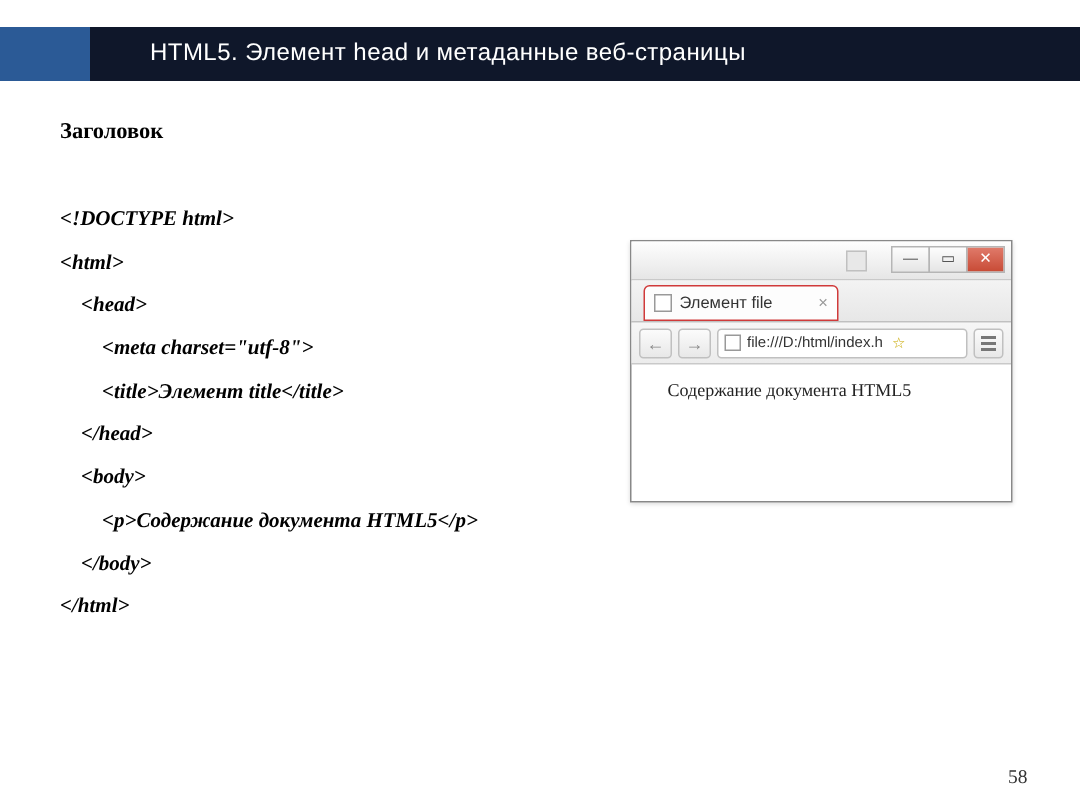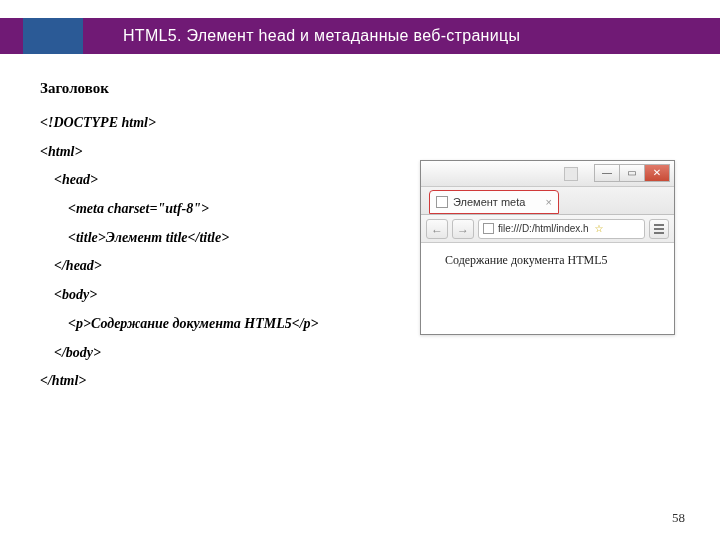--- a/index.html
+++ b/index.html
@@ -9,24 +9,23 @@
     font-family: Arial, sans-serif;
     background: #ffffff;
     position: relative;
   }
   .header-band {
     position: absolute;
     top: 18px;
     left: 0;
     width: 720px;
     height: 36px;
-    background: #701a75;
-    display: flex;
-    align-items: center;
-    padding-left: 23px;
+    background: #0f172a;
+    display: flex;
+    align-items: center;
   }
   .accent-box {
     width: 60px;
     height: 36px;
     background: #2b5a96;
   }
   .header-title {
     color: #ffffff;
     font-size: 16px;
     font-weight: 500;
@@ -35,21 +34,21 @@
   }
   .content {
     position: absolute;
     top: 80px;
     left: 40px;
     width: 380px;
   }
   .subtitle {
     font-weight: bold;
     font-size: 15px;
-    margin-bottom: 12px;
+    margin-bottom: 36px;
     font-family: "Times New Roman", serif;
   }
   .code {
     font-family: "Times New Roman", serif;
     font-style: italic;
     font-size: 14px;
     line-height: 2.05;
     white-space: pre;
     font-weight: bold;
   }
@@ -238,21 +237,21 @@
     <div class="bw-top-icon"></div>
     <div class="bw-ctrl">
       <div class="bw-btn">—</div>
       <div class="bw-btn">▭</div>
       <div class="bw-btn bw-close">✕</div>
     </div>
   </div>
   <div class="bw-tabs">
     <div class="bw-tab">
       <div class="tab-page-icon"></div>
-      <span>Элемент meta</span>
+      <span>Элемент file</span>
       <span class="tab-close">×</span>
     </div>
   </div>
   <div class="bw-addr">
     <div class="nav-arrow">
         <span>←</span>
       </div>
     <div class="nav-arrow">
         <span>→</span>
       </div>

